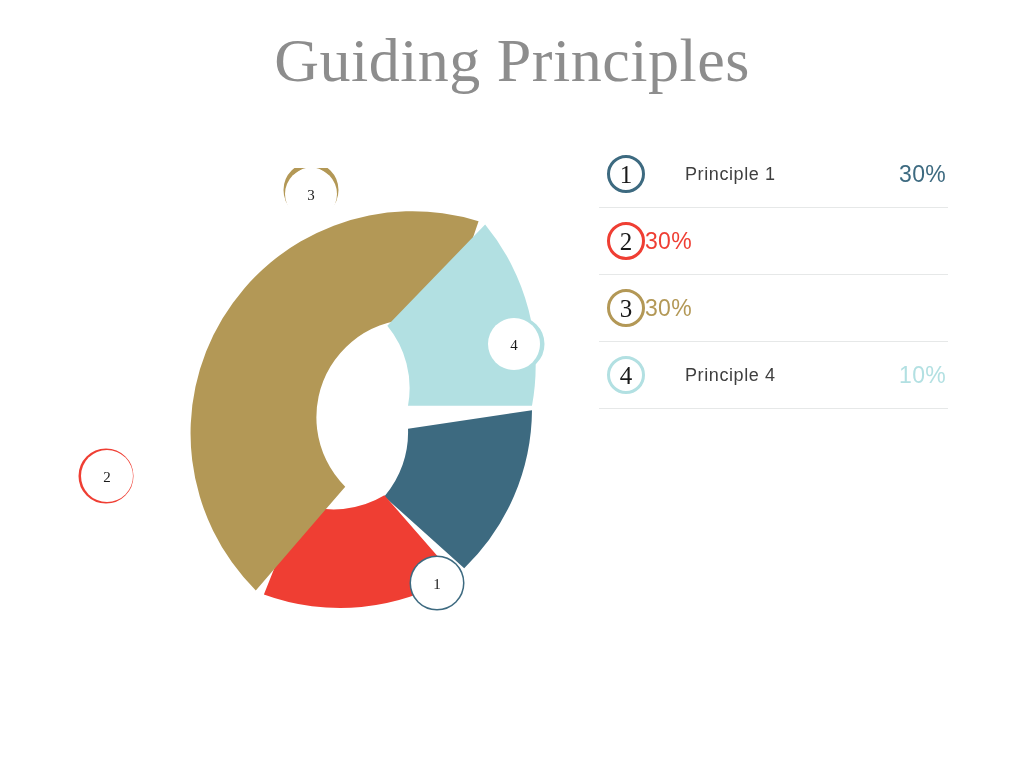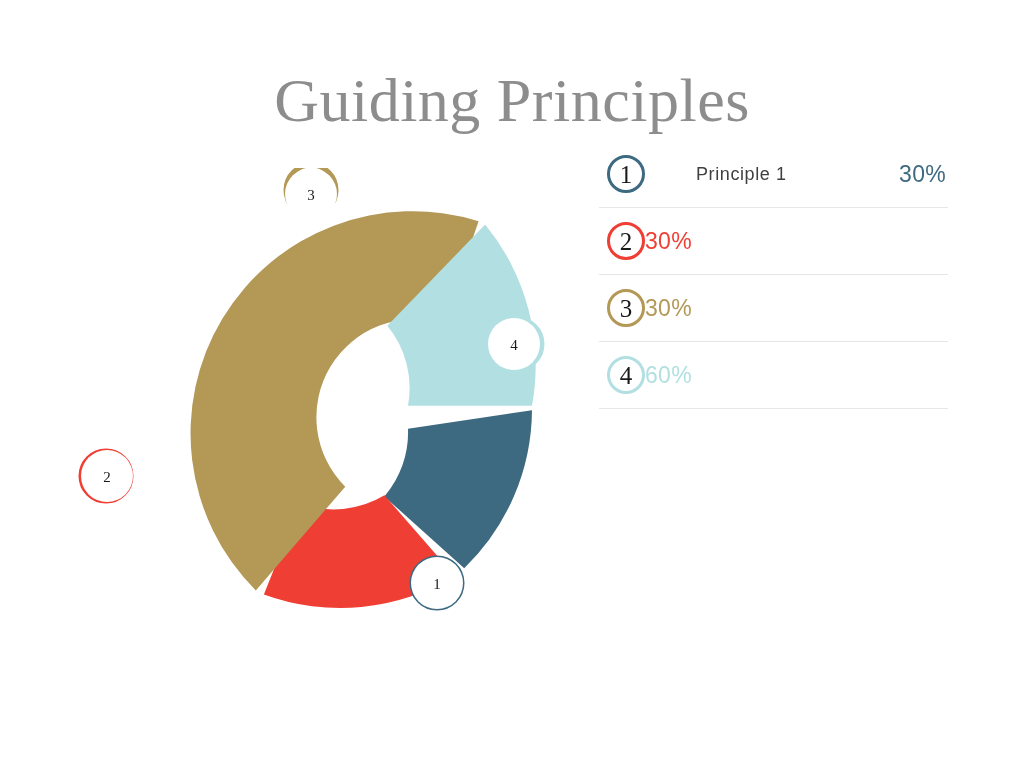--- a/index.html
+++ b/index.html
@@ -30,21 +30,20 @@
     top: 26px;
     width: 1024px;
     text-align: center;
     font-family: "Liberation Serif", "DejaVu Serif", serif;
     font-size: 62px;
     font-weight: 400;
     line-height: 1.1;
     color: #8d8d8d;
     letter-spacing: 0.5px;
     white-space: nowrap;
-    margin-top: 40px;
   }
 
   
   #donut-chart {
     position: absolute;
     left: 70px;
     top: 168px;
     width: 480px;
     height: 480px;
   }
@@ -86,21 +85,21 @@
     align-items: center;
     justify-content: center;
     font-family: "Liberation Serif", "DejaVu Serif", serif;
     font-size: 25px;
     line-height: 1;
     color: #1a1a1a;
     margin-left: 8px;
   }
   .legend-label {
     flex: 1 1 auto;
-    margin-left: 51px;
+    margin-left: 40px;
     font-family: "Liberation Sans", sans-serif;
     font-size: 18px;
     color: #3f3f3f;
     letter-spacing: 0.6px;
     white-space: nowrap;
   }
   .legend-value {
     flex: 0 0 auto;
     font-family: "Liberation Sans", sans-serif;
     font-size: 23px;
@@ -192,18 +191,19 @@
       <div class="legend-value" style="color:#EF3E33;">30%</div>
     </div>
 
     <div class="legend-row">
       <div class="legend-badge" style="border-color:#B39856;">3</div>
       <div class="legend-value" style="color:#B39856;">30%</div>
     </div>
 
     <div class="legend-row">
       <div class="legend-badge" style="border-color:#B2E0E2;">4</div>
-      <div class="legend-value" style="color:#B2E0E2;">60%</div>
+      <div class="legend-label">Principle 4</div>
+      <div class="legend-value" style="color:#B2E0E2;">10%</div>
     </div>
 
   </div>
 
 </div>
 
 </body></html>

